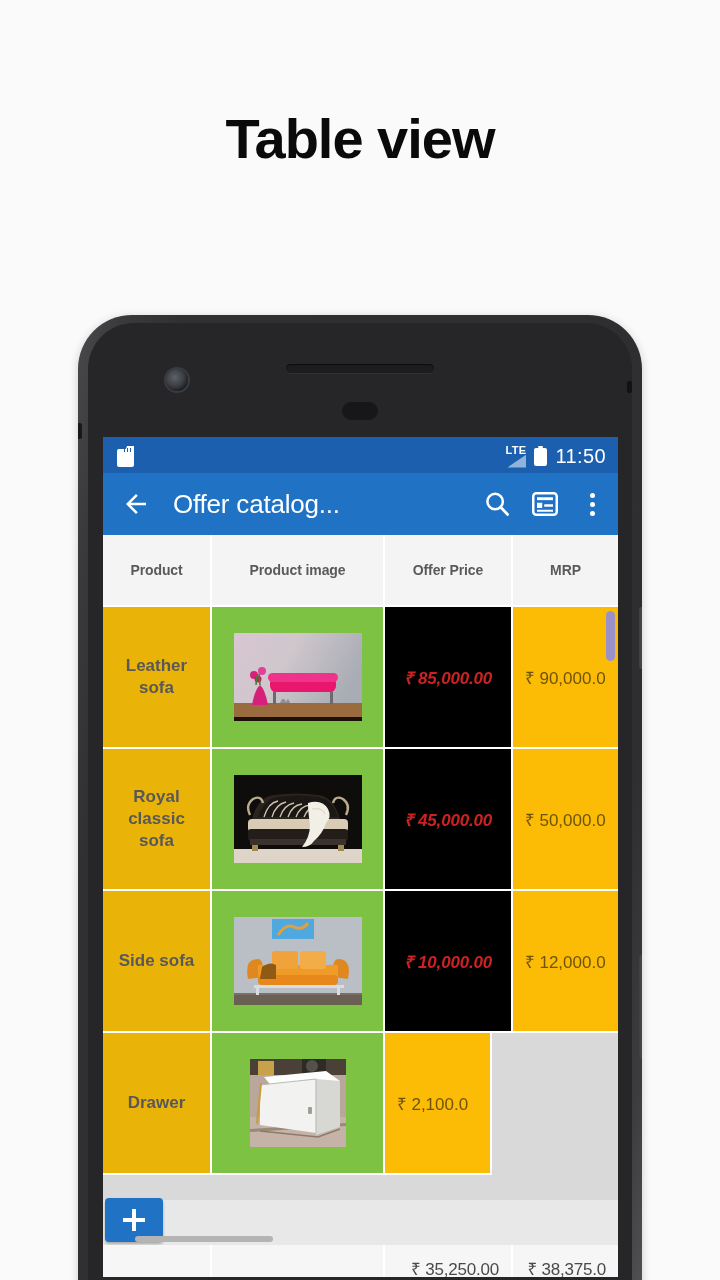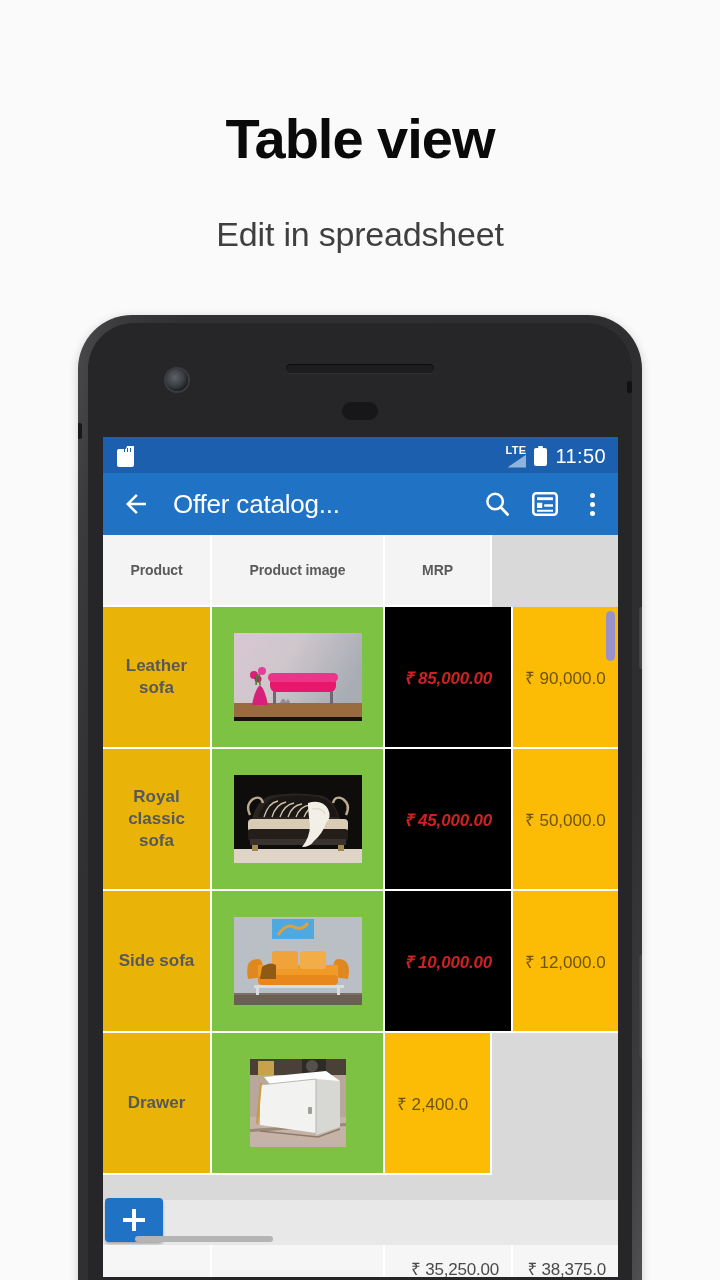--- a/index.html
+++ b/index.html
@@ -317,21 +317,20 @@
     padding-right: 12px;
     white-space: nowrap;
     letter-spacing: -0.2px;
   }
 </style>
 </head>
 <body>
 
 <div class="promo">
   <h1 class="promo-title">Table view</h1>
-  <p class="promo-sub">Edit in spreadsheet</p>
 </div>
 
 <div class="phone">
   <div class="phone-inner-bezel"></div>
   <div class="cam"></div>
   <div class="earpiece"></div>
   <div class="sensor"></div>
   <div class="side-notch"></div>
   <div class="left-notch"></div>
   <div class="side-btn power"></div>
@@ -381,20 +380,21 @@
           <i></i>
           <i></i>
       </div>
     </div>
 
     <div class="table-wrap">
 
       <div class="trow header-row">
         <div class="cell c-product">Product</div>
         <div class="cell c-image">Product image</div>
+        <div class="cell c-offer">Offer Price</div>
         <div class="cell c-mrp" style="justify-content:center">MRP</div>
       </div>
 
       <div class="trow body-row">
         <div class="cell c-product">Leather<br>sofa</div>
         <div class="cell c-image">
           <div class="thumb-frame">
             <svg viewBox="0 0 128 88" width="128" height="88">
               <defs>
                 <linearGradient id="w1" x1="0" y1="0" x2="1" y2="0.4">
@@ -499,21 +499,21 @@
               <path d="M10 26 l56 -6 l0 54 l-56 -8 z" fill="#f2f2f0"></path>
               <path d="M66 20 l24 2 l0 46 l-24 8 z" fill="#d7d7d4"></path>
               <path d="M10 26 l56 -6" stroke="#b9b9b6" stroke-width="1.2" fill="none"></path>
               <path d="M66 20 l0 54" stroke="#bcbcb9" stroke-width="1.2" fill="none"></path>
               <rect x="58" y="48" width="4" height="7" rx="1" fill="#9e9e9a"></rect>
               <path d="M6 64 l4 -40 l2 0 l-4 42 z" fill="#c99a3e"></path>
               <path d="M10 72 l58 6 l22 -8" fill="none" stroke="#8d7a6b" stroke-width="1.4"></path>
             </svg>
           </div>
         </div>
-        <div class="cell c-mrp">₹ 2,400.0</div>
+        <div class="cell c-mrp">₹ 2,100.0</div>
       </div>
 
       <div class="v-scroll"></div>
     </div>
 
     <div class="bottombar">
       <div class="fab">
         <span class="plus"></span>
       </div>
       <div class="h-scroll-track"></div>

